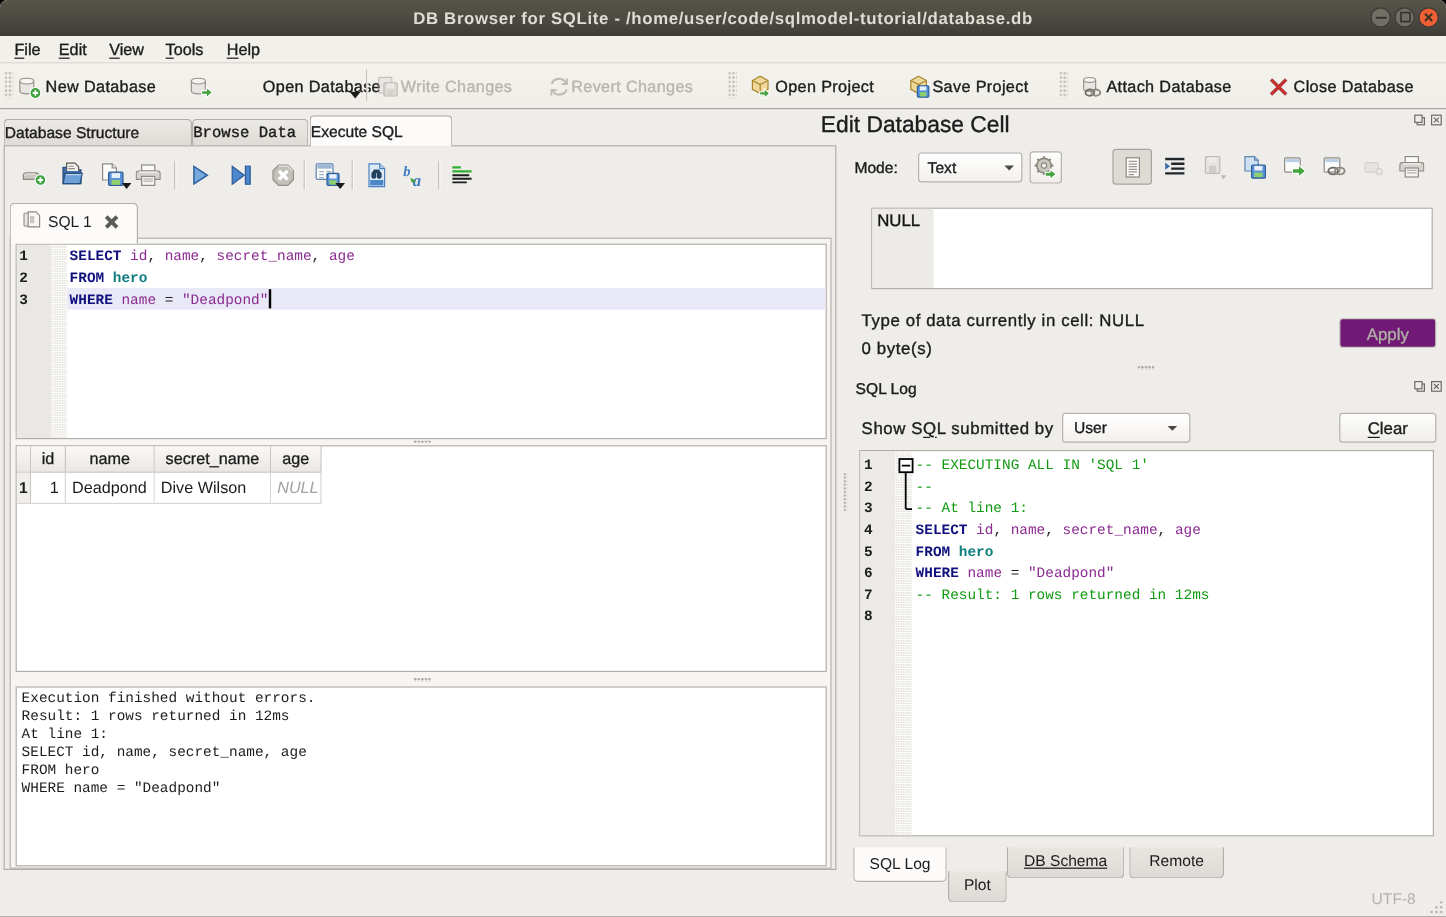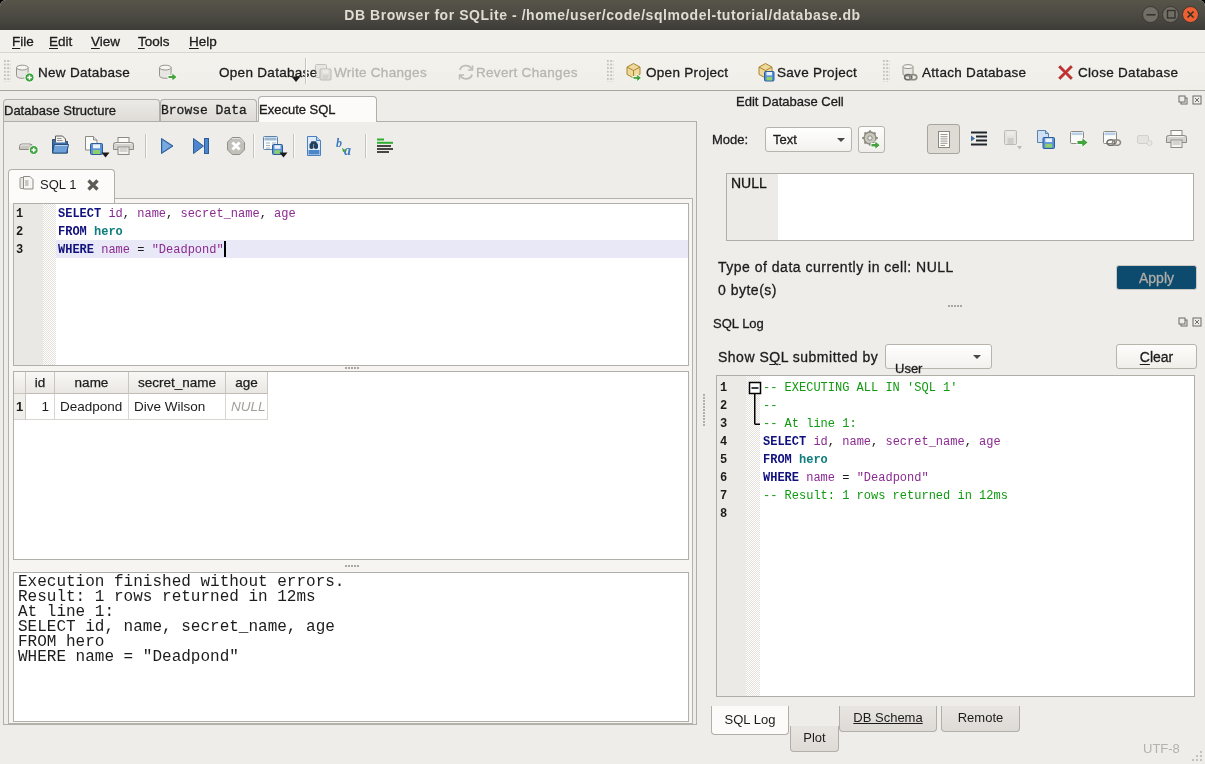--- a/index.html
+++ b/index.html
@@ -34,21 +34,21 @@
   .ident { color:#8b2a91; }
   .tbl { color:#0e7d7d; font-weight:bold; }
   .str { color:#8b2a91; }
   .cmt { color:#119a11; }
   .checker { background-image: conic-gradient(#e4e1dd 25%, #fff 25% 50%, #e4e1dd 50% 75%, #fff 75%); background-size:2px 2px; }
   
   .th { background:linear-gradient(#f9f8f6,#eae7e3); border-right:1px solid #c9c5bf; border-bottom:1px solid #bfbbb5; text-align:center; line-height:21px; font-size:13.5px; -webkit-text-stroke:0.25px #1c1c1c; }
   .td { background:#fff; border-right:1px solid #d9d6d1; border-bottom:1px solid #d9d6d1; line-height:25px; font-size:13.5px; }
   
   .btn { border:1px solid #b7b3ad; border-radius:3px; background:linear-gradient(#fdfdfc,#f0eee9); text-align:center; -webkit-text-stroke:0.3px currentColor; }
-  .btn.dis { border-color:#cbc8c2; background:#0c4a6e; color:#b0ada7; }
+  .btn.dis { border-color:#cbc8c2; background:#701a75; color:#b0ada7; }
   .combo { border:1px solid #b7b3ad; border-radius:3px; background:linear-gradient(#ffffff,#f3f1ee); }
   u { text-decoration-thickness:1px; text-underline-offset:2px; }
 </style>
 </head>
 <body>
 <div id="win">
 
   <div id="titlebar" class="abs"></div>
   <div id="title" class="abs">DB Browser for SQLite - /home/user/code/sqlmodel-tutorial/database.db</div>
   <div class="abs winbtn" style="left:1142px;background:#716e66;"></div>
@@ -244,30 +244,30 @@
   <div class="abs th" style="left:226px;top:372px;width:42px;height:22px;">age</div>
   <div class="abs" style="left:14px;top:394px;width:12px;height:26px;background:#f1efec;border-right:1px solid #c9c5bf;border-bottom:1px solid #d9d6d1;text-align:center;line-height:25px;font-weight:bold;font-size:13px;">1</div>
   <div class="abs td" style="left:26px;top:394px;width:29px;height:26px;text-align:right;padding-right:5px;">1</div>
   <div class="abs td" style="left:55px;top:394px;width:74px;height:26px;padding-left:5px;">Deadpond</div>
   <div class="abs td" style="left:129px;top:394px;width:97px;height:26px;padding-left:5px;">Dive Wilson</div>
   <div class="abs td" style="left:226px;top:394px;width:42px;height:26px;padding-left:5px;font-style:italic;color:#a3a09b;">NULL</div>
 
   <div class="abs hdots" style="left:345px;top:565px;width:14px;"></div>
 
   <div class="abs" style="left:13px;top:572px;width:676px;height:150px;border:1px solid #b2aea9;background:#fff;"></div>
-  <div class="abs mono" style="left:18px;top:575px;font-size:16px;line-height:15px;white-space:pre;">Execution finished without errors.
+  <div class="abs mono" style="left:18px;top:575px;font-size:12px;line-height:15px;white-space:pre;">Execution finished without errors.
 Result: 1 rows returned in 12ms
 At line 1:
 SELECT id, name, secret_name, age
 FROM hero
 WHERE name = "Deadpond"</div>
 
   <div class="abs vdots" style="left:703px;top:394px;height:32px;"></div>
 
-  <div class="abs" style="left:736px;top:94px;font-size:13px;-webkit-text-stroke:0.3px #1c1c1c;">Edit Database Cell</div>
+  <div class="abs" style="left:684px;top:94px;font-size:19px;-webkit-text-stroke:0.3px #1c1c1c;">Edit Database Cell</div>
   <svg class="abs" style="left:1178px;top:95px;" width="24" height="11" viewBox="0 0 24 11">
     <rect x="3" y="3" width="6" height="6" fill="none" stroke="#6e6a64" stroke-width="1"></rect>
     <rect x="1" y="1" width="6" height="6" fill="#efedea" stroke="#6e6a64" stroke-width="1"></rect>
     <rect x="15" y="1" width="8" height="8" fill="none" stroke="#6e6a64" stroke-width="1"></rect>
     <path d="M17 3 l4 4 m0 -4 l-4 4" stroke="#6e6a64" stroke-width="1"></path>
   </svg>
   <div class="abs" style="left:712px;top:132px;-webkit-text-stroke:0.3px #1c1c1c;">Mode:</div>
   <div class="abs combo" style="left:765px;top:127px;width:87px;height:25px;"></div>
   <div class="abs" style="left:773px;top:132px;-webkit-text-stroke:0.3px #1c1c1c;">Text</div>
   <svg class="abs" style="left:836px;top:137px;" width="10" height="6" viewBox="0 0 10 6">
@@ -341,21 +341,21 @@
 
   <div class="abs" style="left:713px;top:316px;font-size:13px;-webkit-text-stroke:0.3px #1c1c1c;">SQL Log</div>
   <svg class="abs" style="left:1178px;top:317px;" width="24" height="11" viewBox="0 0 24 11">
     <rect x="3" y="3" width="6" height="6" fill="none" stroke="#6e6a64" stroke-width="1"></rect>
     <rect x="1" y="1" width="6" height="6" fill="#efedea" stroke="#6e6a64" stroke-width="1"></rect>
     <rect x="15" y="1" width="8" height="8" fill="none" stroke="#6e6a64" stroke-width="1"></rect>
     <path d="M17 3 l4 4 m0 -4 l-4 4" stroke="#6e6a64" stroke-width="1"></path>
   </svg>
   <div class="abs" style="left:718px;top:349px;font-size:14px;letter-spacing:0.5px;-webkit-text-stroke:0.3px #1c1c1c;">Show S<u>Q</u>L submitted by</div>
   <div class="abs combo" style="left:885px;top:344px;width:107px;height:25px;"></div>
-  <div class="abs" style="left:895px;top:349px;margin-top:12px;-webkit-text-stroke:0.3px #1c1c1c;">User</div>
+  <div class="abs" style="left:895px;top:349px;-webkit-text-stroke:0.3px #1c1c1c;">User</div>
   <svg class="abs" style="left:972px;top:354px;" width="10" height="6" viewBox="0 0 10 6">
       <path d="M1 1 L5 5 L9 1 z" fill="#4a4843"></path>
     </svg>
   <div class="abs btn" style="left:1116px;top:344px;width:81px;height:25px;line-height:24px;font-size:14px;"><u>C</u>lear</div>
 
   <div class="abs" style="left:716px;top:375px;width:479px;height:322px;border:1px solid #b1ada7;background:#fff;"></div>
   <div class="abs" style="left:717px;top:376px;width:29px;height:320px;background:#eceae6;"></div>
   <div class="abs checker" style="left:746px;top:376px;width:14px;height:320px;"></div>
   <div class="abs mono" style="left:720px;top:379px;font-weight:bold;font-size:12px;line-height:18px;color:#1b1b1b;">1<br>2<br>3<br>4<br>5<br>6<br>7<br>8</div>
   <div class="abs mono" style="left:763px;top:379px;font-size:12px;line-height:18px;white-space:pre;"><span class="cmt">-- EXECUTING ALL IN 'SQL 1'</span><br><span class="cmt">--</span><br><span class="cmt">-- At line 1:</span><br><span class="kw">SELECT</span> <span class="ident">id</span>, <span class="ident">name</span>, <span class="ident">secret_name</span>, <span class="ident">age</span><br><span class="kw">FROM</span> <span class="tbl">hero</span><br><span class="kw">WHERE</span> <span class="ident">name</span> = <span class="str">"Deadpond"</span><br><span class="cmt">-- Result: 1 rows returned in 12ms</span></div>

